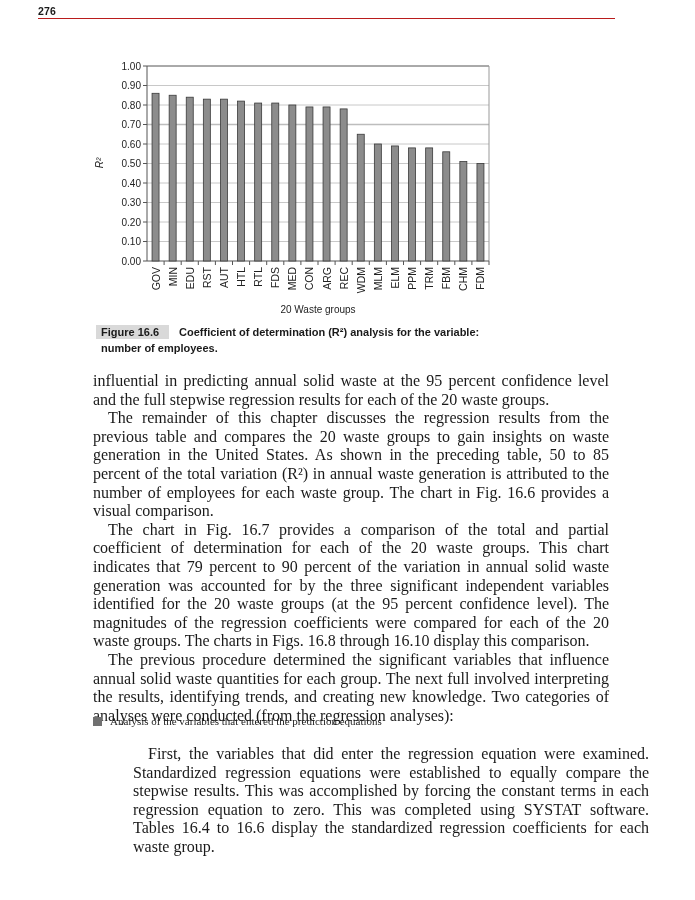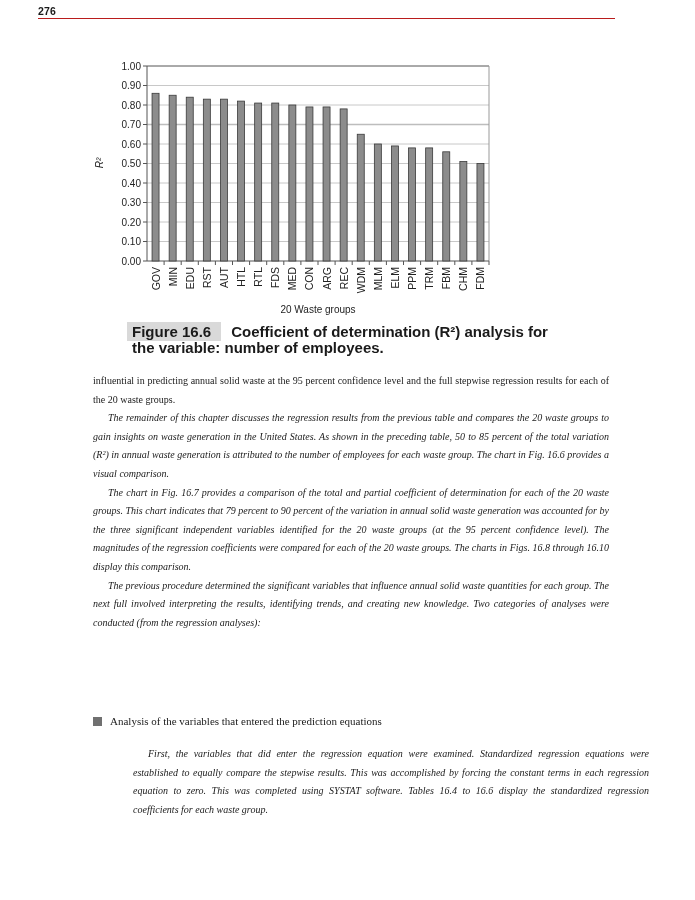--- a/index.html
+++ b/index.html
@@ -7,26 +7,26 @@
   .header { position: absolute; left: 32px; top: 5px; width: 577px; height: 13px; border-bottom: 1px solid #b91c1c; font-family: "Liberation Sans", sans-serif; font-weight: bold; font-size: 10.5px; letter-spacing: 0.1px; margin-left: 6px; }
   .header .pnum { position: absolute; left: 0; top: 0; }
   .header .rhead { position: absolute; left: 52px; top: 0; }
 
   .chart { position: absolute; left: 0; top: 0; width: 695px; height: 320px; }
   .chart svg { position: absolute; left: 0; top: 0; }
   .tick-label { font-family: "Liberation Sans", sans-serif; font-size: 10px; fill: #222; }
   .cat-label { font-family: "Liberation Sans", sans-serif; font-size: 10.5px; fill: #222; }
   .axis-title { font-family: "Liberation Sans", sans-serif; font-size: 10px; fill: #222; }
 
-  .caption { position: absolute; left: 101px; top: 324px; width: 420px; font-family: "Liberation Sans", sans-serif; font-weight: bold; font-size: 15px; line-height: 16px; margin-left: 31px; }
+  .caption { position: absolute; left: 101px; top: 324px; width: 420px; font-family: "Liberation Sans", sans-serif; font-weight: bold; font-size: 11px; line-height: 16px; }
   .caption .fig-tag { background: #d9d9d9; padding: 1px 10px 1px 5px; margin-left: -5px; margin-right: 10px; }
 
-  .body-text { position: absolute; left: 93px; width: 516px; font-family: "Liberation Serif", serif; font-size: 10px; line-height: 18.6px; text-align: justify; }
+  .body-text { position: absolute; left: 93px; width: 516px; font-family: "Liberation Serif", serif; font-size: 16px; line-height: 18.6px; text-align: justify; }
   .body-text p { margin: 0; }
-  .body-text p.indent { text-indent: 15px; font-style: italic; }
+  .body-text p.indent { text-indent: 15px; }
   .bullets { position: absolute; left: 93px; top: 712px; width: 516px; font-family: "Liberation Serif", serif; font-size: 11px; line-height: 18.6px; }
   .bullet { display: flex; align-items: center; }
   .bullet .sq { display: inline-block; width: 9px; height: 9px; background: #707070; margin-right: 8px; flex: none; }
 </style>
 </head>
 <body>
 
 <div class="header">
   <span class="pnum">276</span>
 </div>

